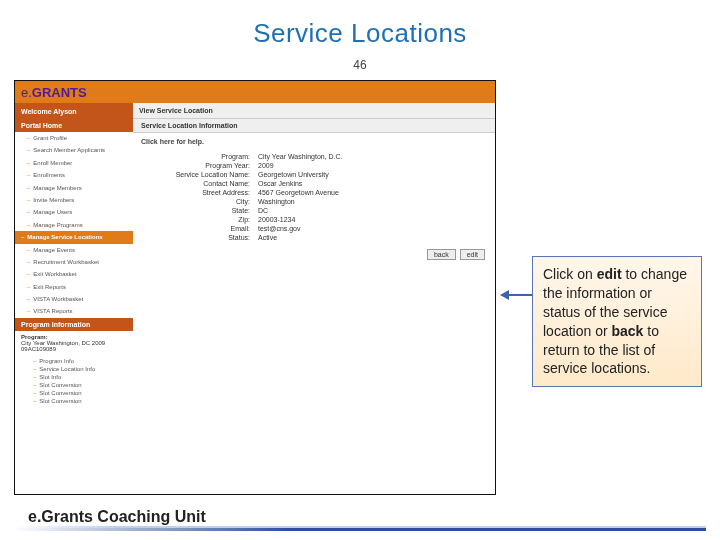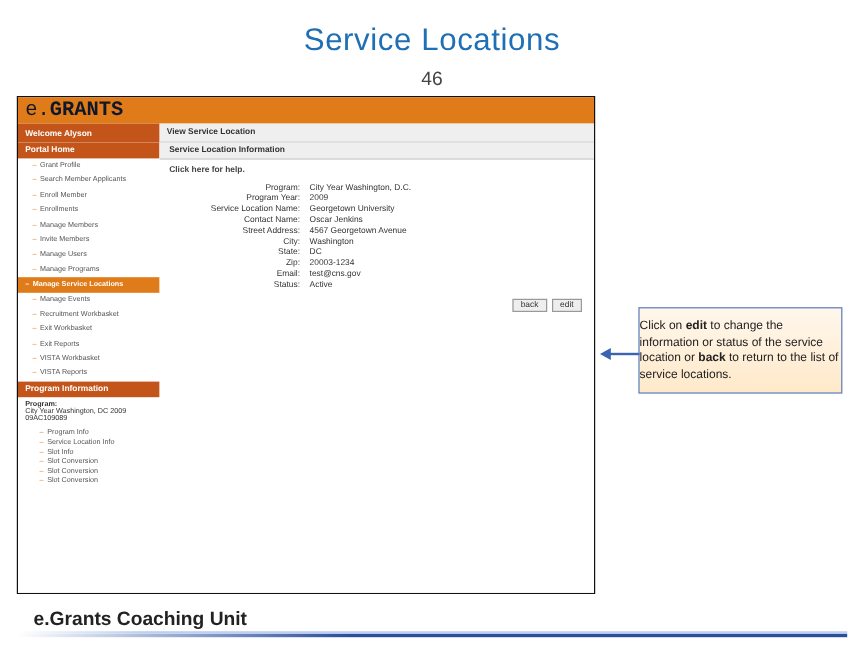--- a/index.html
+++ b/index.html
@@ -1,24 +1,24 @@
 <!DOCTYPE html>
 <html><head>
 <meta charset="utf-8">
 <style>
   * { box-sizing: border-box; margin: 0; padding: 0; }
   html, body { width: 720px; height: 540px; font-family: Arial, sans-serif; background: #fff; overflow: hidden; }
   body { position: relative; }
 
   .slide-title { position: absolute; top: 18px; left: 0; width: 720px; text-align: center; font-size: 26px; color: #1f6fb5; font-weight: 400; letter-spacing: 0.5px; }
-  .slide-num { position: absolute; top: 58px; left: 0; width: 720px; text-align: center; font-size: 16px; color: #444; }
+  .slide-num { position: absolute; top: 58px; left: 0; width: 720px; text-align: center; font-size: 12px; color: #444; }
 
   .app { position: absolute; left: 14px; top: 80px; width: 482px; height: 415px; border: 1px solid #111; background: #fff; }
   .app-top { height: 22px; background: #e07b1a; display: flex; align-items: center; padding-left: 6px; }
-  .app-logo { color: #0f172a; font-size: 17px; font-family: Liberation Mono, monospace; }
+  .app-logo { color: #4c1d95; font-size: 13px; font-family: Liberation Sans, sans-serif; }
   .app-logo b { font-weight: bold; }
 
   .app-row2 { display: flex; height: 16px; }
   .welcome { width: 118px; background: #c4551a; color: #fff; font-size: 7px; display: flex; align-items: center; padding-left: 6px; font-weight: bold; }
   .viewbar { flex: 1; background: #efefef; border-bottom: 1px solid #ccc; display: flex; align-items: center; padding-left: 6px; font-size: 7px; color: #333; font-weight: bold; }
 
   .app-body { display: flex; height: calc(100% - 38px); }
   .sidebar { width: 118px; background: #fff; font-size: 6px; color: #555; }
   .side-head { background: #c4551a; color: #fff; font-size: 7px; font-weight: bold; padding: 3px 6px; }
   .side-item { padding: 2px 4px 2px 12px; display: flex; align-items: center; line-height: 1.4; }
@@ -33,21 +33,21 @@
   .main { flex: 1; background: #fff; font-size: 7px; color: #333; }
   .main-head { background: #efefef; padding: 3px 8px; font-weight: bold; font-size: 7px; border-bottom: 1px solid #ccc; }
   .main-help { padding: 5px 8px; color: #444; font-size: 7px; font-weight: bold; }
   .fields { padding: 2px 10px; }
   .frow { display: flex; padding: 1px 0; }
   .flabel { width: 115px; text-align: right; padding-right: 8px; color: #333; }
   .fval { flex: 1; color: #333; }
   .btns { display: flex; justify-content: flex-end; padding: 5px 10px; gap: 4px; }
   .btn { background: #eee; border: 1px solid #999; padding: 1px 6px; font-size: 7px; color: #333; }
 
-  .callout { position: absolute; left: 532px; top: 256px; width: 170px; background: linear-gradient(#fff7ec, #ffe9c9); border: 1px solid #5a77b4; padding: 8px 0; font-size: 10px; color: #222; line-height: 1.35; }
+  .callout { position: absolute; left: 532px; top: 256px; width: 170px; background: linear-gradient(#fff7ec, #ffe9c9); border: 1px solid #5a77b4; padding: 8px 10px; font-size: 14px; color: #222; line-height: 1.35; }
   .arrow { position: absolute; left: 500px; top: 290px; width: 34px; height: 10px; }
   .arrow-line { position: absolute; top: 4px; left: 6px; width: 28px; height: 2px; background: #3a63b0; }
   .arrow-head { position: absolute; top: 0; left: 0; width: 0; height: 0; border-top: 5px solid transparent; border-bottom: 5px solid transparent; border-right: 9px solid #3a63b0; }
 
   .footer { position: absolute; left: 28px; top: 508px; font-size: 16px; font-weight: bold; color: #222; }
   .footer-line { position: absolute; left: 14px; top: 528px; width: 692px; height: 3px; background: linear-gradient(to right, #fff, #2a4e9c 40%, #2a4e9c); }
   .footer-line::before { content:''; position:absolute; left:0; top:-2px; width:100%; height:2px; background: linear-gradient(to right, #fff, #bcd0f2 15%, #bcd0f2); }
 </style>
 </head>
 <body>

